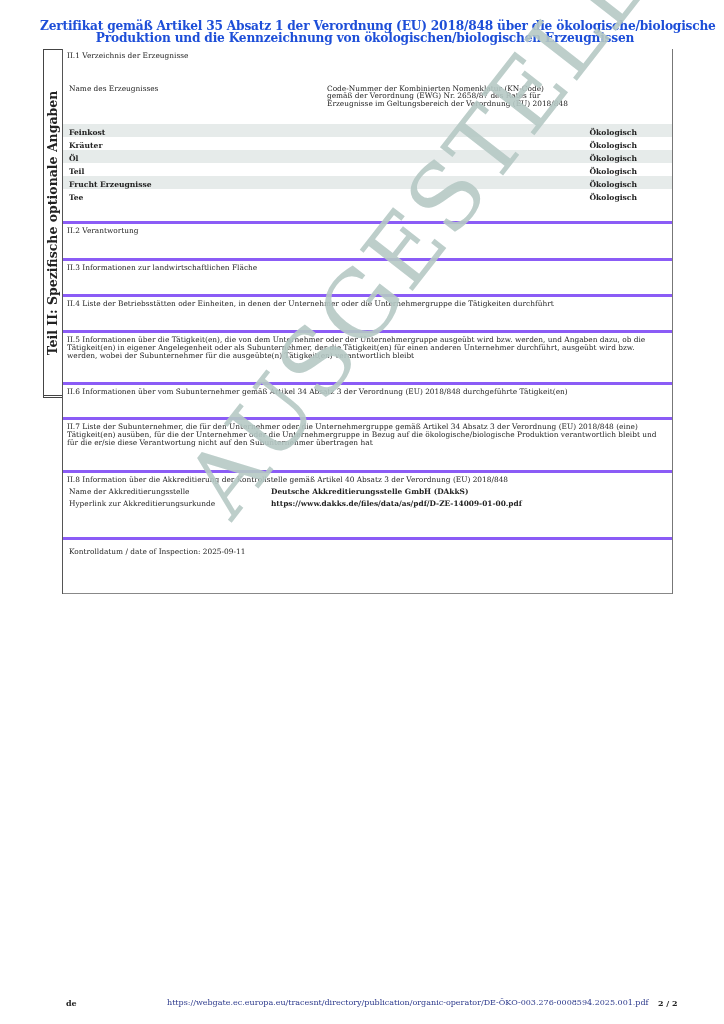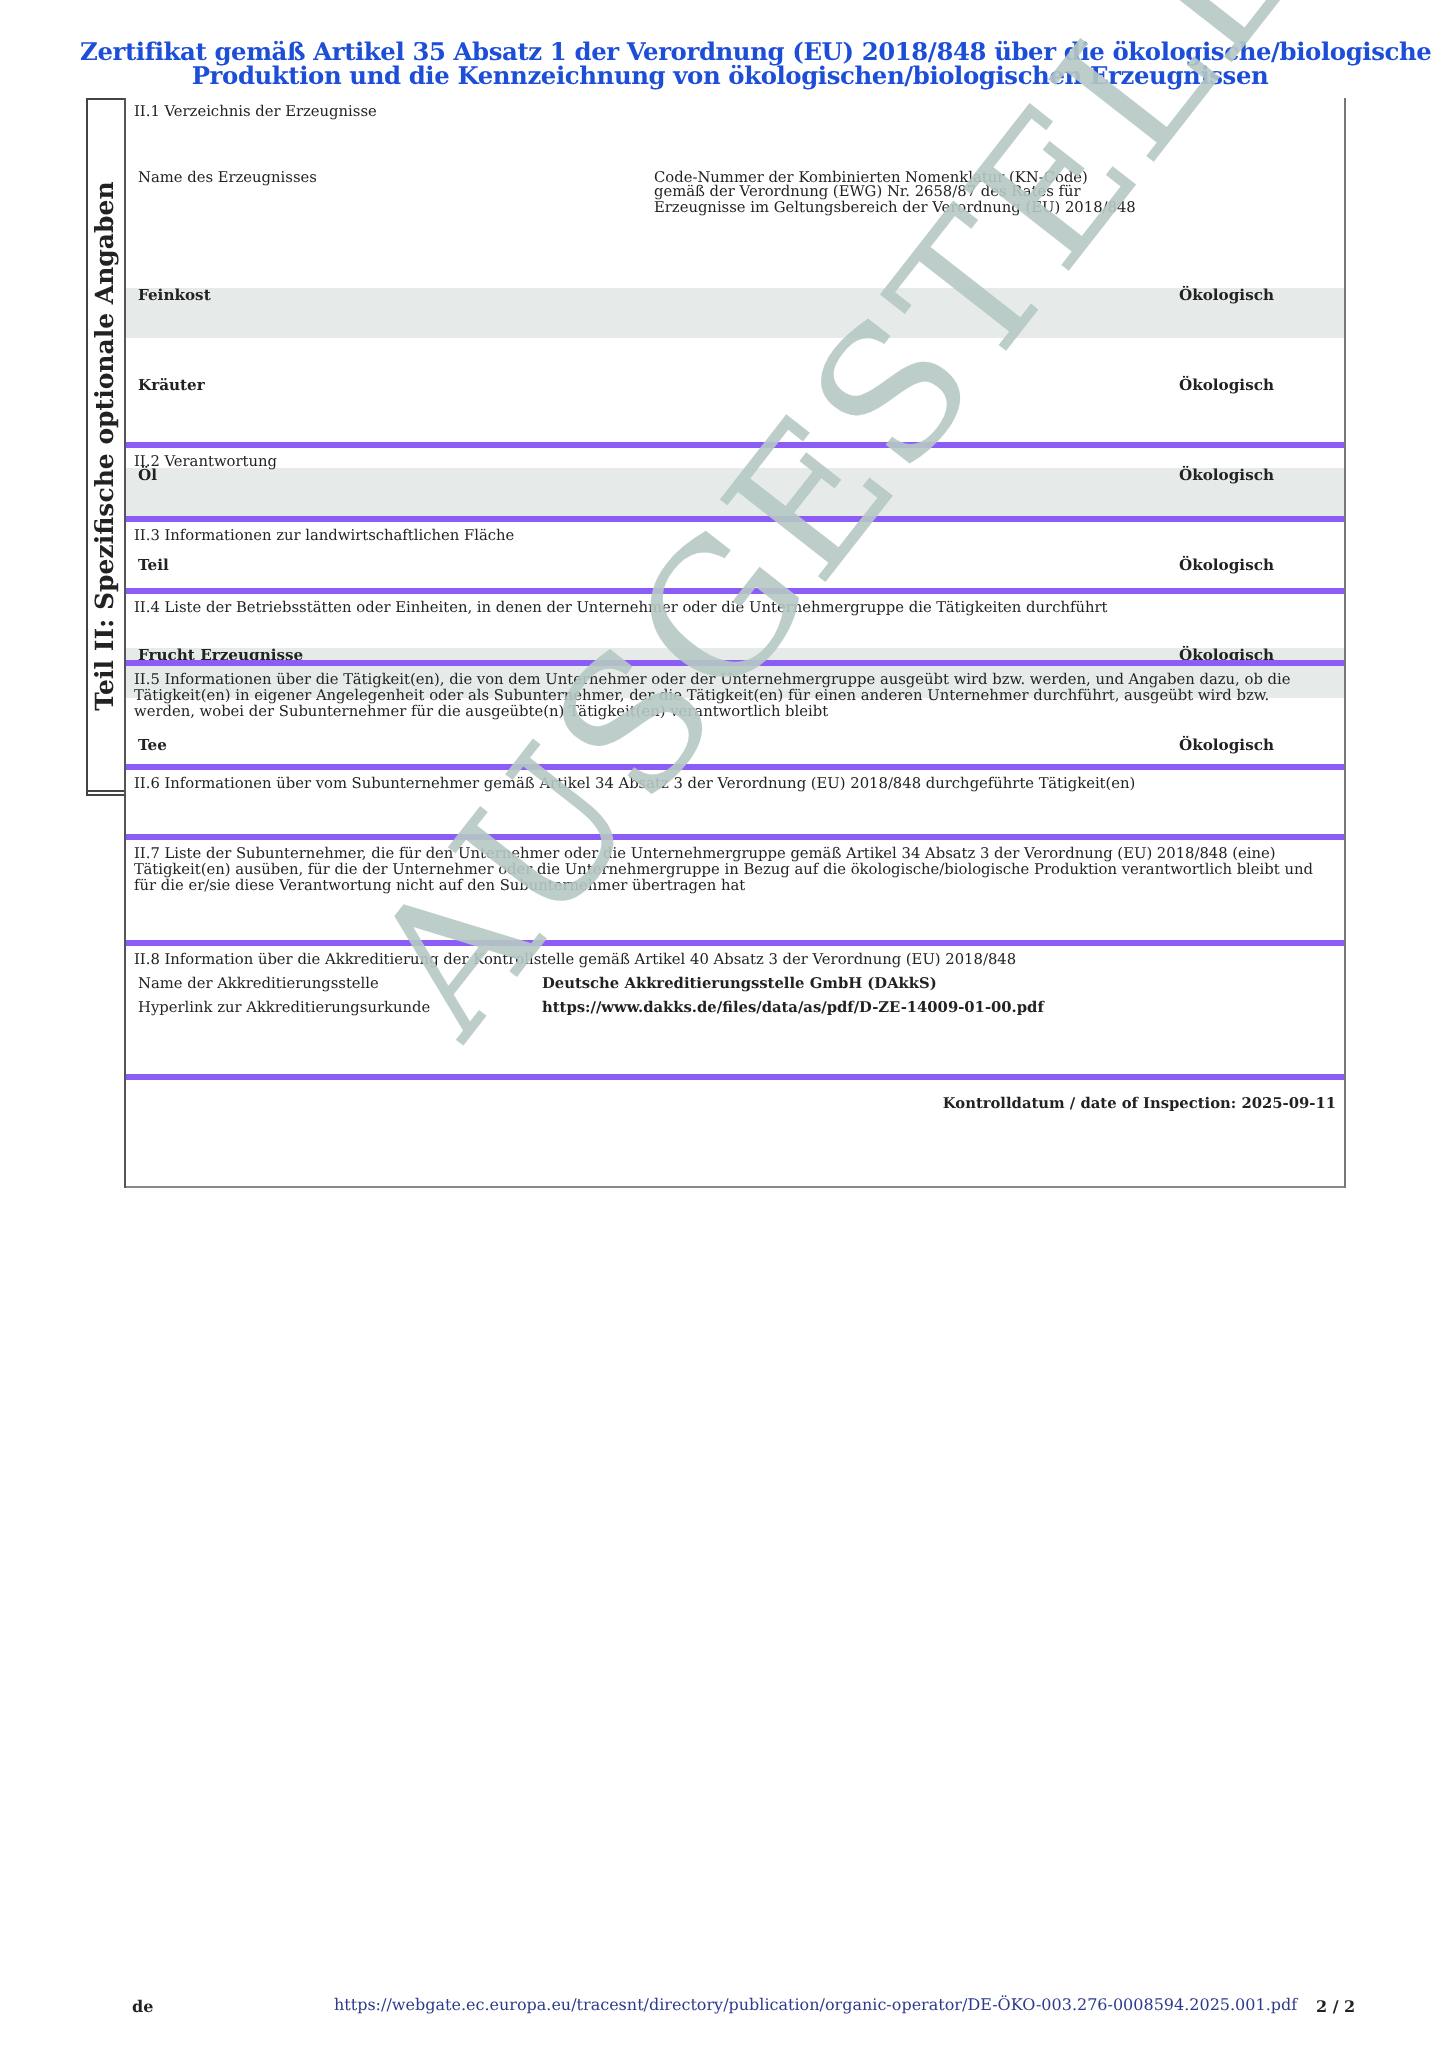--- a/index.html
+++ b/index.html
@@ -41,28 +41,28 @@
     .s4 { height:36px; }
     .s5 { height:52px; }
     .s6 { height:35px; }
     .s7 { height:53px; }
     .s8 { height:67px; }
     .s9 { height:54px; border-bottom:1px solid #888; }
     .col-name { position:absolute; left:6px; top:36px; }
     .col-code { position:absolute; left:264px; top:36px; width:270px; line-height:7.3px; }
     .prod-rows { position:absolute; left:0; top:75px; width:609px; }
     .prod-row {
-      height:13px; display:flex; justify-content:space-between; align-items:flex-start;
-      padding:0 35px 12px 6px; font-weight:bold; font-size:7.6px;margin-top:20px;
+      height:13px; display:flex; justify-content:space-between; align-items:flex-end;
+      padding:0 35px 0 6px; font-weight:bold; font-size:7.6px;
     }
     .prod-row.shaded { background:#e6ebea; }
     .kv { display:flex; margin-top:4px; white-space:nowrap; }
     .kv .k { width:202px; padding-left:2px; }
     .kv .v { font-weight:bold; }
-    .inspect { font-weight:bold; margin-top:5px; padding-left:2px; white-space:nowrap;text-align:right; }
+    .inspect { font-weight:normal; margin-top:5px; padding-left:2px; white-space:nowrap; }
     .watermark {
       position:absolute; left:165px; top:470px; transform:rotate(-52deg); transform-origin:left top;
       font-family:"DejaVu Serif", serif; font-size:92px; letter-spacing:2px;
       color:#b6c9c5; white-space:nowrap; pointer-events:none; opacity:0.9;
     }
     .footer { position:absolute; top:998px; font-size:8px; color:#222; white-space:nowrap; }
     .f-lang { left:66px; font-weight:bold; }
     .f-url { left:167px; color:#2d3a8c; }
     .f-page { left:658px; font-weight:bold; }
   </style>

